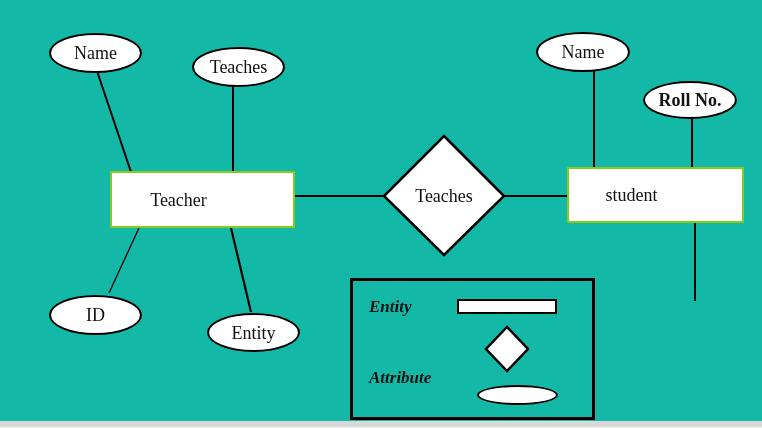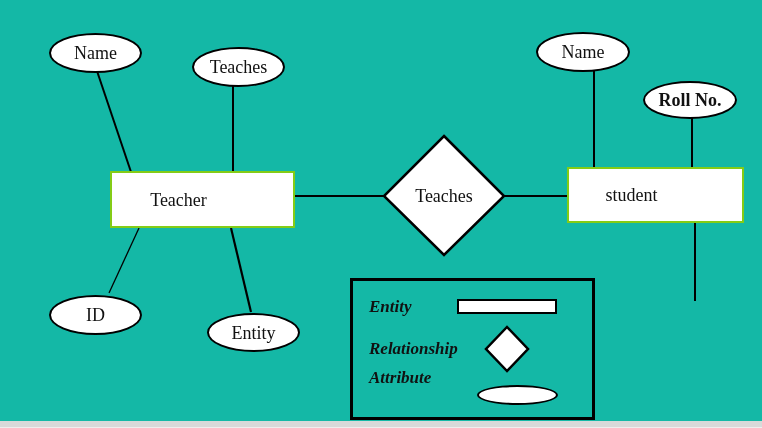--- a/index.html
+++ b/index.html
@@ -143,19 +143,18 @@
   <div class="node ellipse" style="left:536px; top:32px; width:94px; height:40px;">
     <span>Name</span>
   </div>
   <div class="node ellipse" style="left:643px; top:81px; width:94px; height:38px;font-weight:bold;">
     <span>Roll No.</span>
   </div>
 
   <div class="legend-box"></div>
   <div class="legend-label" style="top:297px;">Entity</div>
   <div class="legend-swatch-rect"></div>
-  <div class="legend-label" style="top:339px;">Relationship</div>
   <div class="legend-label" style="top:368px;">Attribute</div>
   <div class="legend-swatch-ellipse"></div>
 
   <div class="bottom-bar"></div>
 
 </div>
 
 </body></html>

